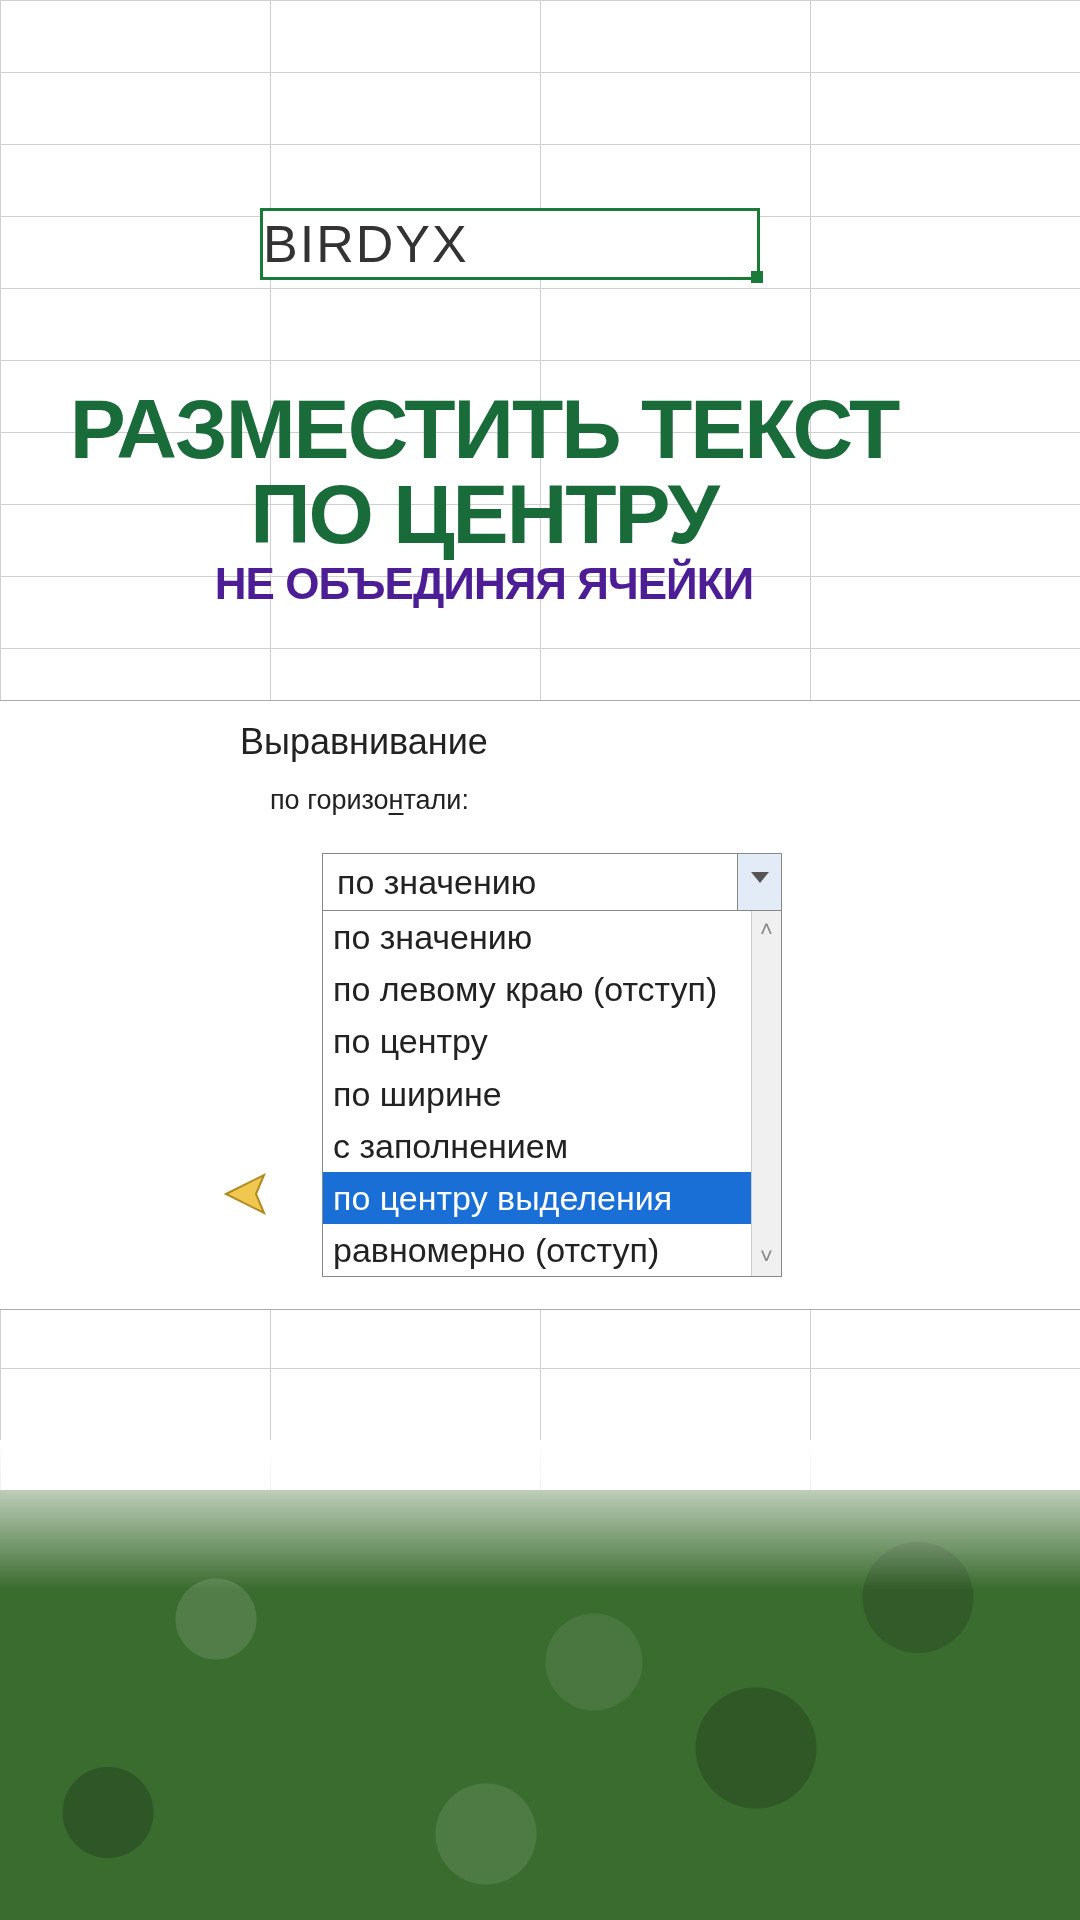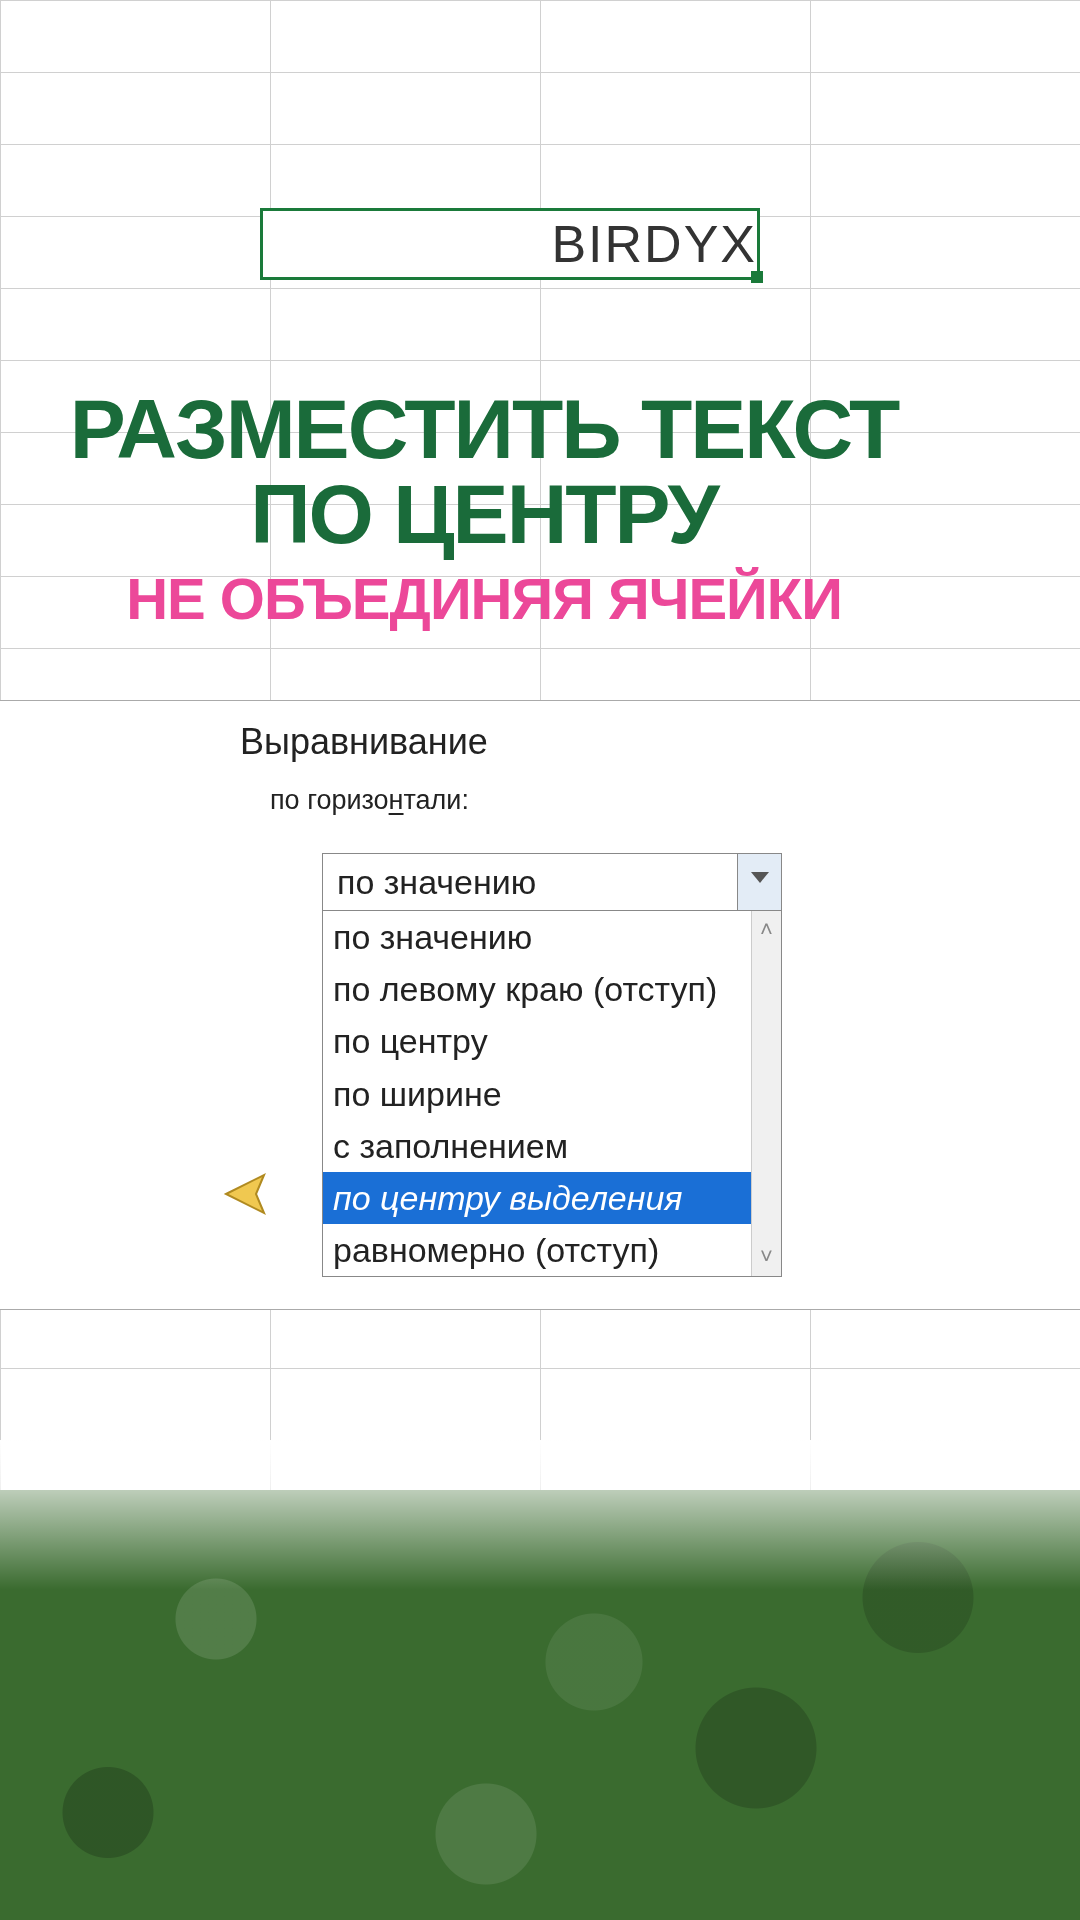--- a/index.html
+++ b/index.html
@@ -27,21 +27,21 @@
     .birdyx-cell {
       position: absolute;
       left: 260px;
       top: 208px;
       width: 500px;
       height: 72px;
       border: 3px solid #1a7a3a;
       background: #ffffff;
       display: flex;
       align-items: center;
-      justify-content: flex-end;
+      justify-content: flex-start;
       font-size: 52px;
       font-weight: 400;
       color: #333;
       letter-spacing: 2px;
     }
     .birdyx-handle {
       position: absolute;
       right: -6px;
       bottom: -6px;
       width: 12px;
@@ -65,26 +65,25 @@
       line-height: 0.95;
     }
     .heading-line2 {
       font-size: 84px;
       font-weight: 900;
       color: #1a6b3a;
       letter-spacing: -2px;
       line-height: 1.05;
     }
     .heading-line3 {
-      font-size: 58px;
+      font-size: 44px;
       font-weight: 900;
-      color: #ec4899;
+      color: #4c1d95;
       letter-spacing: -1px;
       line-height: 1.2;
-      margin-top: 6px;
     }
     
     
     .dialog-panel {
       position: absolute;
       left: 0;
       top: 700px;
       width: 1080px;
       height: 610px;
       background: #ffffff;
@@ -179,21 +178,20 @@
     .drop-item {
       padding: 4px 10px;
       font-size: 34px;
       line-height: 1.3;
       color: #222;
       white-space: nowrap;
     }
     .drop-item.highlight {
       background: #1a6fd6;
       color: #fff;
-      font-style: italic;
     }
     
     
     .pointer-arrow {
       position: absolute;
       left: 222px;
       top: 468px;
     }
     .pointer-arrow svg { display: block; }
     

